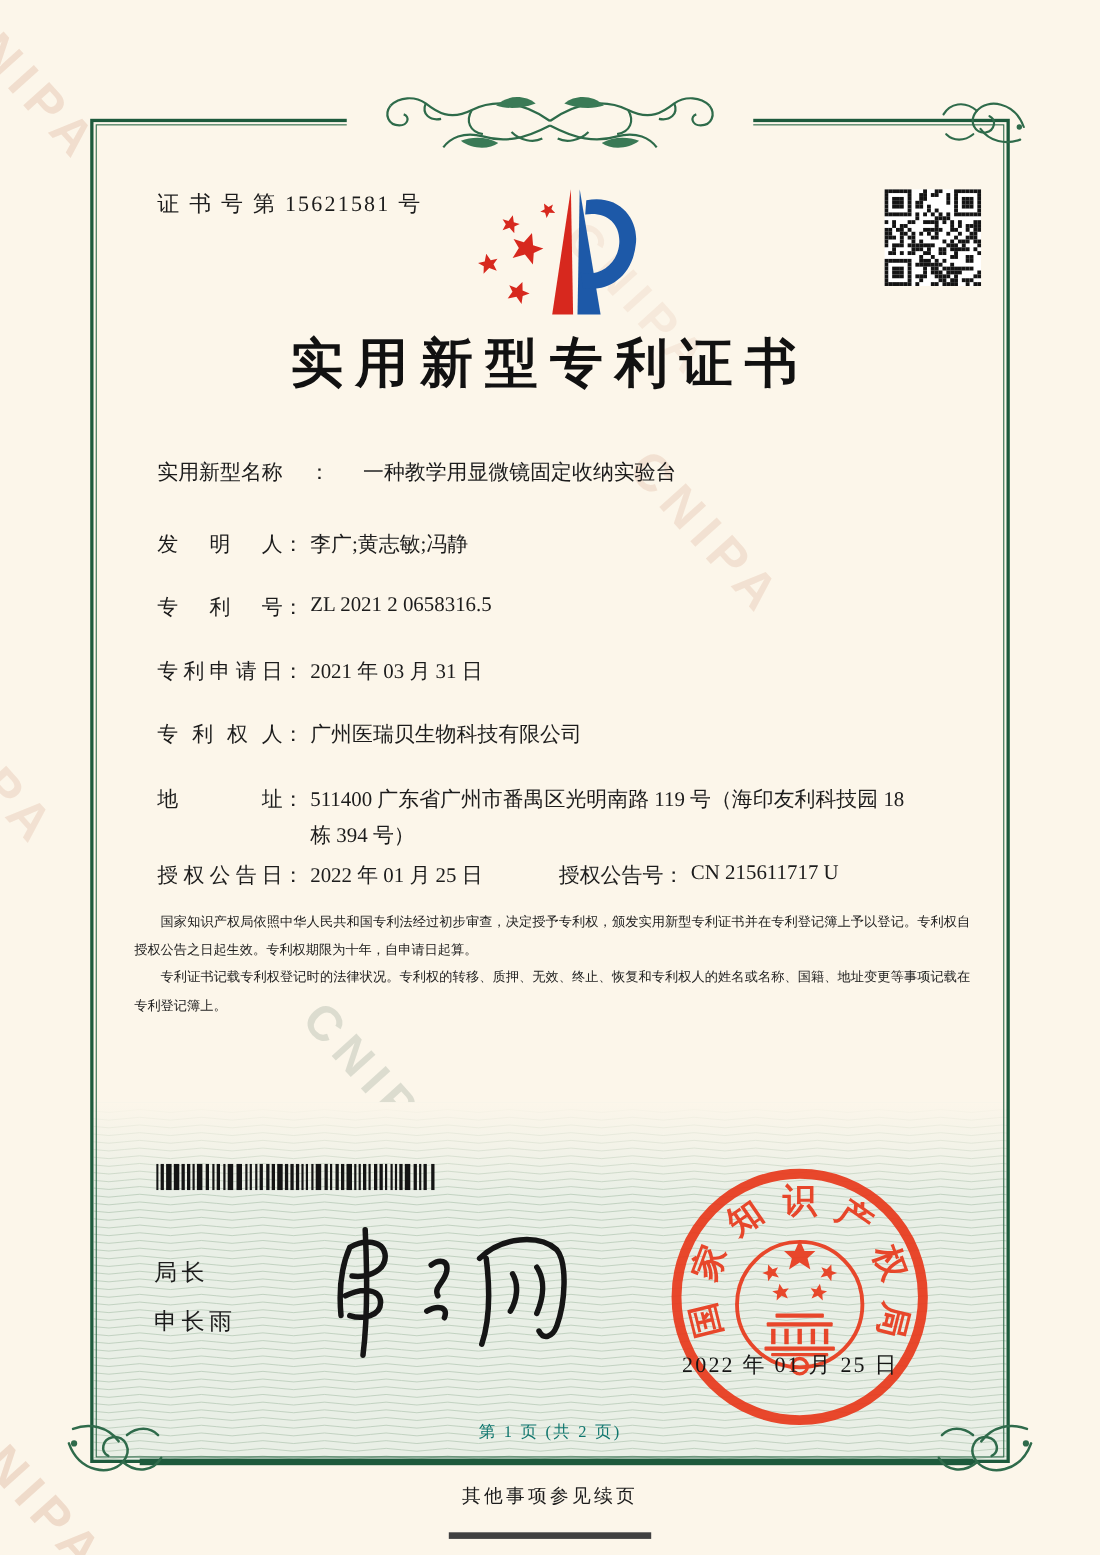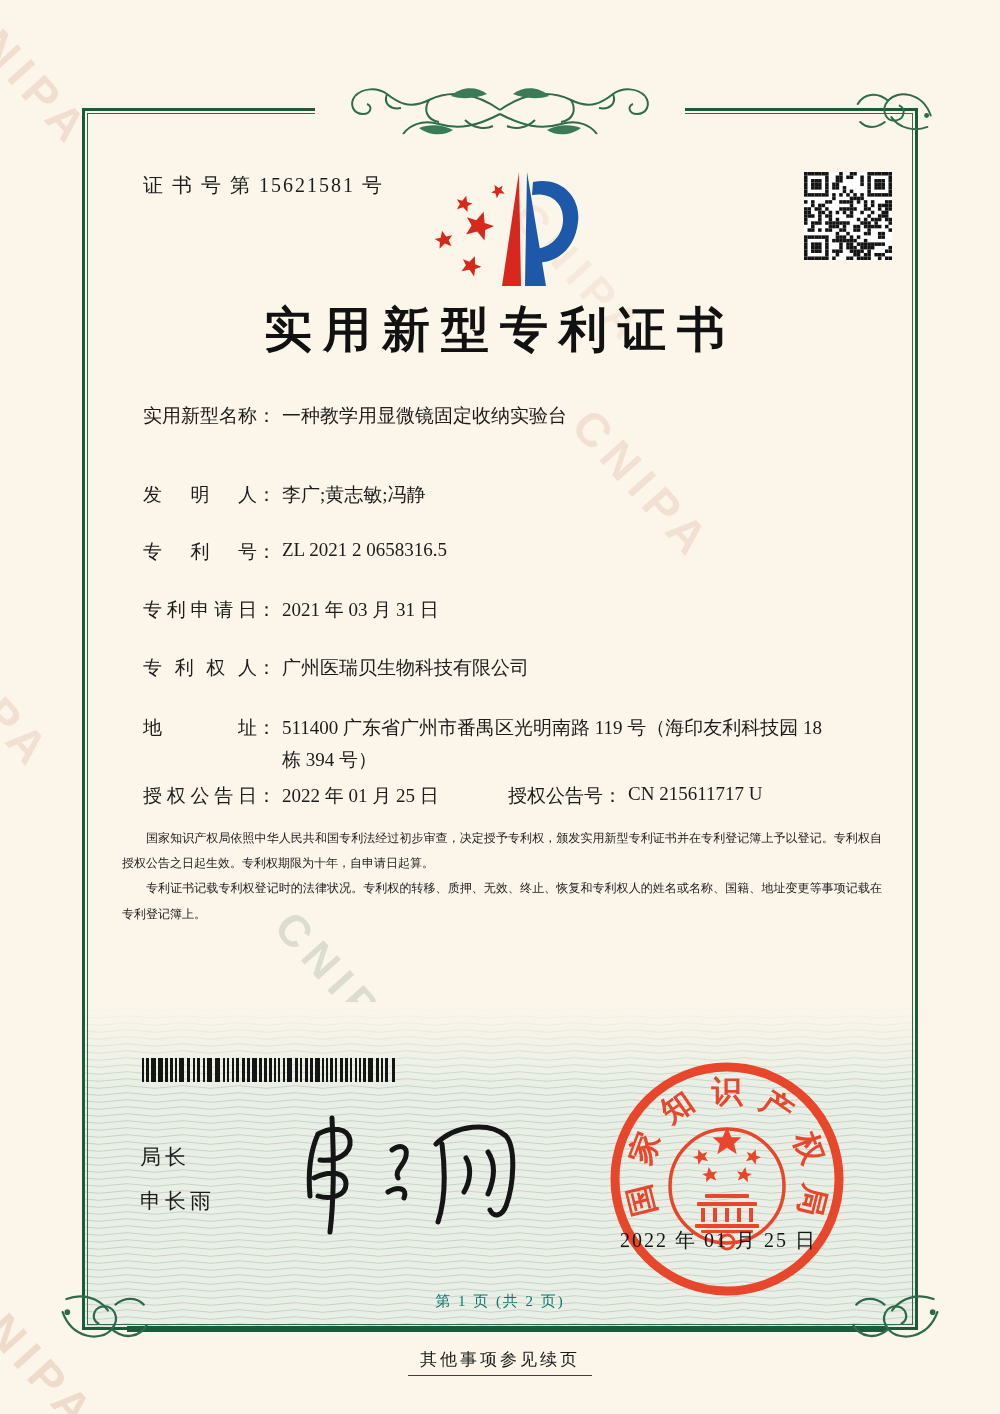--- a/index.html
+++ b/index.html
@@ -42,21 +42,21 @@
   .logo{position:absolute;left:422px;top:166px;width:166px;height:126px;}
   .qr{position:absolute;left:804px;top:172px;width:88px;height:88px;}
 
   .title{position:absolute;left:0;width:1000px;top:298px;text-align:center;
          font-size:48px;font-weight:bold;letter-spacing:11px;color:#111;}
 
   .field-row{position:absolute;left:143px;font-size:19px;display:flex;align-items:flex-start;}
   .f-label{display:inline-block;width:114px;text-align:justify;text-align-last:justify;flex:none;}
   .f-colon{flex:none;}
   .f-value{margin-left:6px;}
-  .row1{top:403px;} .row2{top:482px;} .row3{top:539px;} .row4{top:597px;}
+  .row1{top:416px;gap:24px;} .row2{top:482px;} .row3{top:539px;} .row4{top:597px;}
   .row5{top:655px;align-items:flex-end;} .row6{top:712px;line-height:1.7;} .row6 .f-value{max-width:552px;}
   .rowg{top:783px;} .grant-pair2{position:absolute;left:365px;top:0;display:flex;white-space:nowrap;}
   .rowg .wrap{position:relative;display:flex;}
 
   .body-text{position:absolute;left:122px;top:826px;width:760px;font-size:12px;
              line-height:2.1;text-align:justify;}
   .body-text p{margin:0;text-indent:2em;}
 
   .barcode{position:absolute;left:142px;top:1058px;width:254px;height:24px;}
 
@@ -65,21 +65,21 @@
   .signature{position:absolute;left:280px;top:1100px;width:250px;height:145px;}
 
   .seal{position:absolute;left:606px;top:1058px;width:242px;height:242px;opacity:.92;}
   .seal-date{position:absolute;left:620px;top:1227px;font-size:20px;letter-spacing:2px;
              color:#151515;z-index:8;}
 
   .page-indicator{position:absolute;left:30px;width:940px;top:1292px;text-align:center;
                   font-size:15px;color:#0f766e;letter-spacing:2px;}
   .footer-note{position:absolute;left:30px;width:940px;top:1348px;text-align:center;
                font-size:17px;letter-spacing:3px;}
-  .footer-note span{display:inline-block;border-bottom:1px solid #404040;padding:0 12px 4px;}
+  .footer-note span{display:inline-block;border-bottom:6px solid #404040;padding:0 12px 22px;}
 </style>
 </head>
 <body>
 
 <div class="page">
 
   <div class="wm wm1">CNIPA</div>
   <div class="wm wm2">CNIPA</div>
   <div class="wm wm3">CNIPA</div>
   <div class="wm wm4">CNIPA</div>

